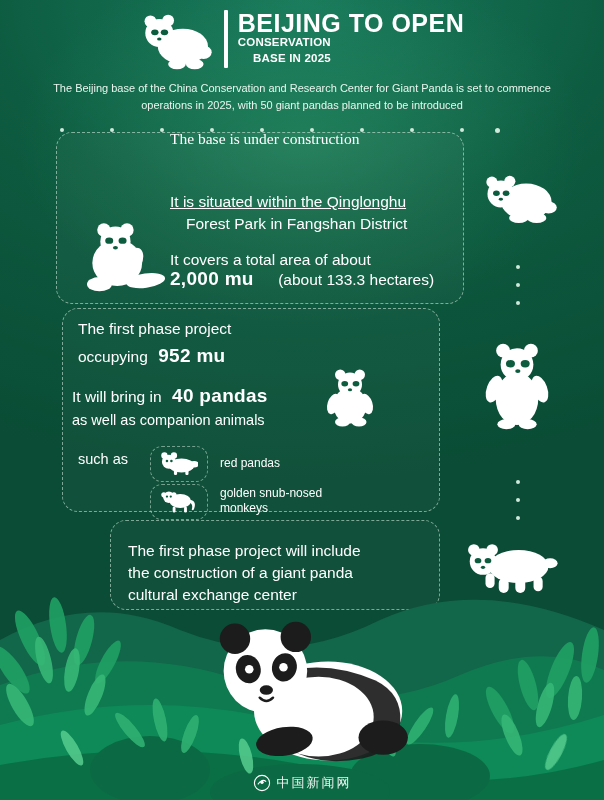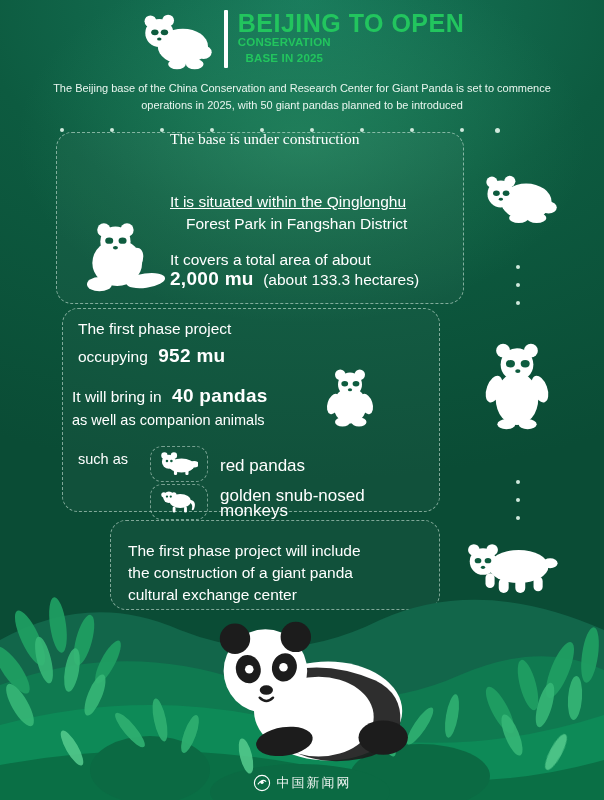--- a/index.html
+++ b/index.html
@@ -33,21 +33,21 @@
   
   .header {
     position: absolute; top: 8px; left: 0; right: 0;
     text-align: center;
   }
   .title-row {
     display: flex; align-items: center; justify-content: center; gap: 10px;
   }
   .title-panda { width: 74px; height: 62px; flex: 0 0 auto; }
   .title-bar { width: 4px; height: 58px; background: #ffffff; border-radius: 1px; }
-  .title-text { text-align: center; color: #22c55e; }
+  .title-text { text-align: right; color: #ffffff; }
   .title-line1 {
     font-size: 25px; font-weight: bold; letter-spacing: 0.5px; line-height: 1.05;
   }
   .title-line2 {
     display: flex; align-items: flex-end; gap: 8px;
   }
   .title-main2 { font-size: 25px; font-weight: bold; letter-spacing: 0.5px; line-height: 1.05; }
   .title-sub {
     font-size: 11.5px; font-weight: bold; line-height: 1.15; padding-bottom: 3px;
     letter-spacing: 0.2px;
@@ -77,21 +77,21 @@
     font-size: 19px; font-weight: bold; letter-spacing: 0.3px;
   }
   .inline { display: inline; }
 
   
   .mini-card {
     position: absolute;
     border: 1px dashed rgba(220,240,230,0.5);
     border-radius: 12px;
   }
-  .mini-label { position: absolute; color: #ffffff; font-size: 17px; line-height: 1.35; }
+  .mini-label { position: absolute; color: #ffffff; font-size: 12px; line-height: 1.35; }
 
   
   .watermark {
     position: absolute; left: 0; right: 0; bottom: 8px;
     text-align: center; color: rgba(255,255,255,0.92);
   }
   .wm-row { display: flex; align-items: center; justify-content: center; gap: 6px; }
   .wm-cn { font-size: 13px; letter-spacing: 2px; font-family: "DejaVu Sans", sans-serif; }
   .wm-url { font-size: 8px; letter-spacing: 1.6px; margin-top: 2px; color: rgba(255,255,255,0.8); }
 
@@ -159,21 +159,21 @@
 </div>
 
 <div class="card" style="left:56px; top:132px; width:408px; height:172px;"></div>
 
 <div class="txt t-lg" style="left:170px; top:127px;font-family:Liberation Serif, serif;">The base is under construction</div>
 <div class="txt t-lg" style="left:170px; top:190px;text-decoration:underline;">It is situated within the Qinglonghu</div>
 <div class="txt t-lg" style="left:186px; top:212px;">Forest Park in Fangshan District</div>
 <div class="txt t-lg" style="left:170px; top:248px;">It covers a total area of about</div>
 <div class="txt" style="left:170px; top:268px;">
   <span class="num inline">2,000 mu</span>
-  <span class="t-lg inline" style="margin-left:5px;">(about 133.3 hectares)</span>
+  <span class="t-lg inline" style="margin-left:20px;">(about 133.3 hectares)</span>
 </div>
 
 <span style="position:absolute; left:78px; top:222px;">
   <svg viewBox="0 0 110 90" width="98" height="80">
     <g fill="#ffffff">
       <ellipse cx="44" cy="46" rx="28" ry="26"></ellipse>
       <circle cx="42" cy="22" r="17"></circle>
       <circle cx="29" cy="9" r="7.5"></circle>
       <circle cx="55" cy="9" r="7.5"></circle>
       <ellipse cx="76" cy="66" rx="22" ry="8" transform="rotate(-8 76 66)"></ellipse>

